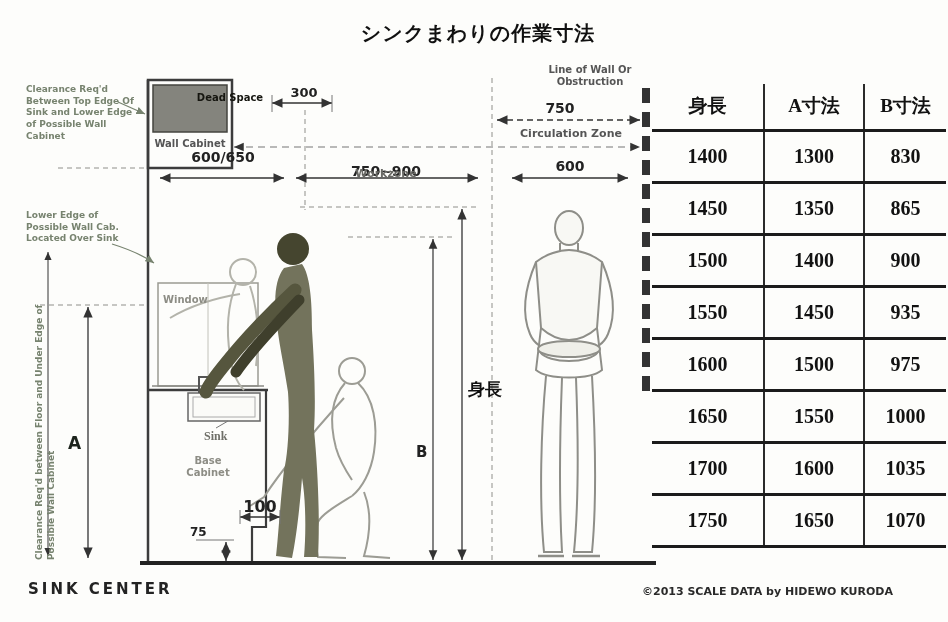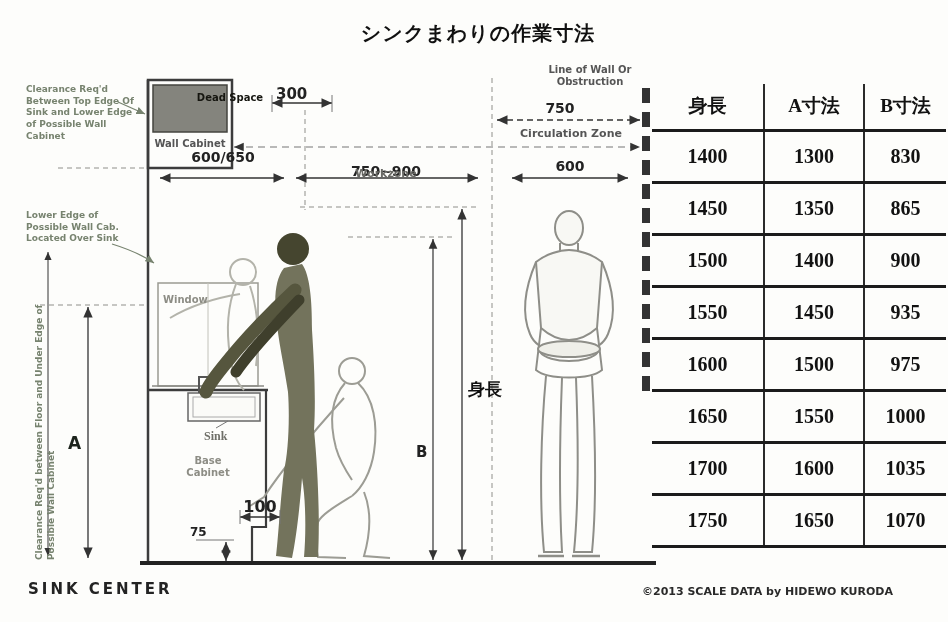--- a/index.html
+++ b/index.html
@@ -10,21 +10,21 @@
   .lbl { position:absolute; line-height:1.15; }
   .page-title { left:0; top:22px; width:948px; text-align:center; font-size:20px; font-weight:bold; color:#101010; letter-spacing:1px;padding-left:8px; }
   .ann { font-size:9px; color:#77836f; line-height:1.3; font-weight:bold; }
   .ann-1 { left:26px; top:84px; width:114px; }
   .ann-2 { left:26px; top:210px; width:100px; }
   .ann-vert { left:34px; top:560px; width:272px; transform:rotate(-90deg); transform-origin:0 0; }
   .dim { font-weight:bold; color:#222; }
   .small-cap { font-size:10px; font-weight:bold; color:#555; text-align:center; }
   .dead-space { left:153px; top:92px; width:74px; text-align:center; font-size:10px; font-weight:bold; color:#15150f;margin-left:40px; }
   .wall-cab { left:150px; top:138px; width:80px; }
-  .d300 { left:276px; top:86px; width:56px; font-size:15px; }
+  .d300 { left:276px; top:86px; width:56px; text-align:center; font-size:13px; }
   .d600650 { left:178px; top:149px; width:90px; text-align:center; font-size:14px; }
   .d750900 { left:330px; top:163px; width:112px; text-align:center; font-size:14px; }
   .workzone { left:330px; top:168px; width:112px; font-weight:bold; color:#6a6a66; font-size:11px; text-align:center; }
   .line-wall { left:530px; top:64px; width:120px; }
   .d750 { left:528px; top:100px; width:64px; text-align:center; font-size:14px; }
   .circ-zone { left:504px; top:128px; width:134px; font-size:11px; }
   .d600 { left:538px; top:158px; width:64px; text-align:center; font-size:14px; }
   .window-lbl { left:163px; top:294px; font-size:10px; font-weight:bold; color:#8d8d85; }
   .sink-lbl { left:204px; top:430px; font-size:12px; font-weight:bold; color:#6f6f68;font-family:Liberation Serif, serif; }
   .base-cab { left:176px; top:455px; width:64px; color:#8d8d85; }

